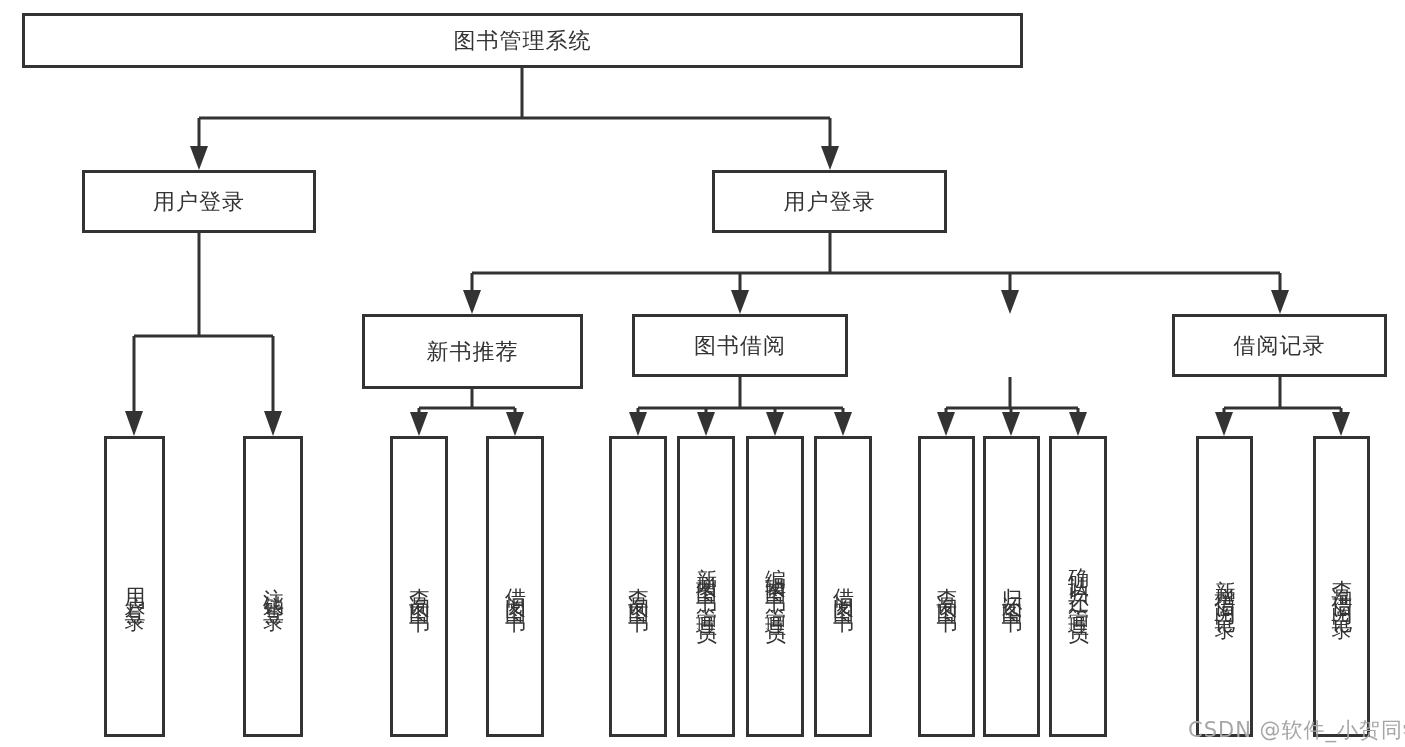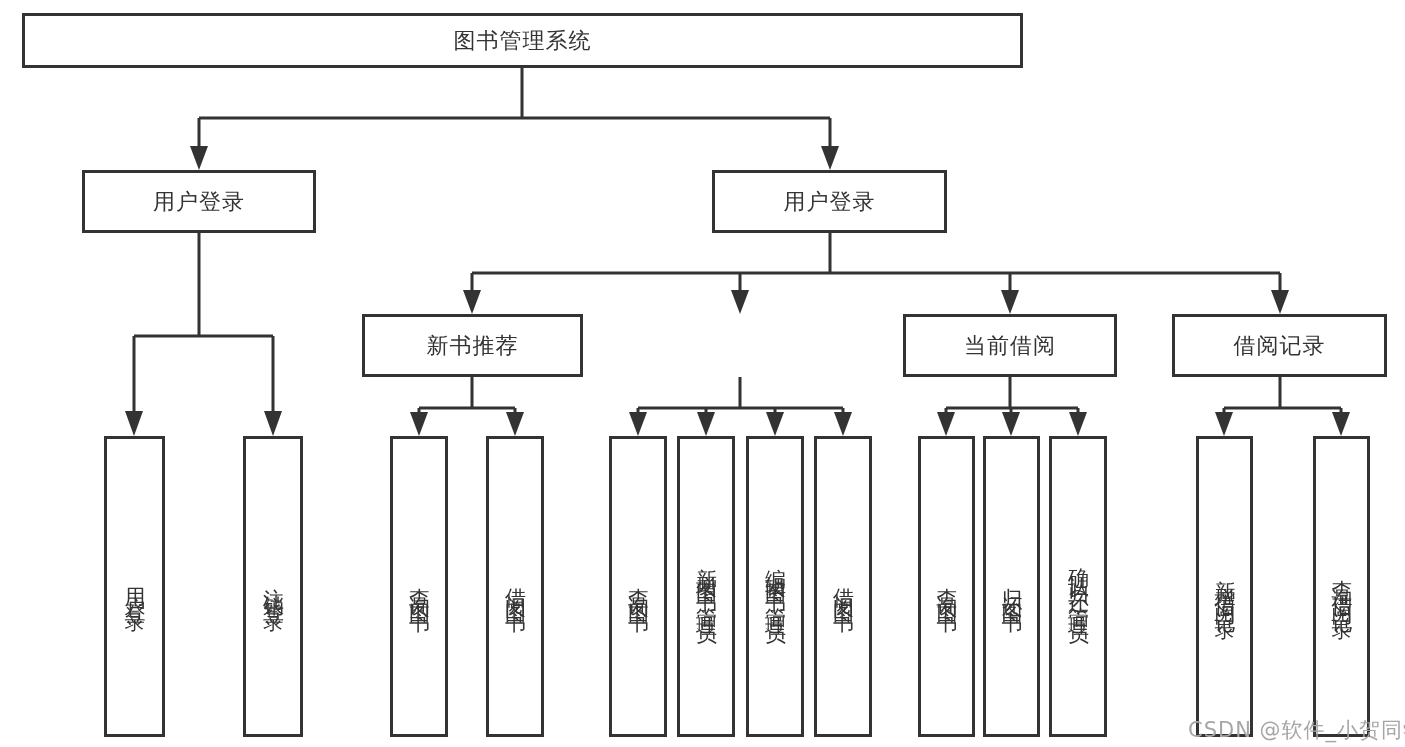--- a/index.html
+++ b/index.html
@@ -88,25 +88,25 @@
     <span class="lbl">图书管理系统</span>
   </div>
 
   <div class="box" style="left:82px;top:170px;width:234px;height:63px">
     <span class="lbl">用户登录</span>
   </div>
   <div class="box" style="left:712px;top:170px;width:235px;height:63px">
     <span class="lbl">用户登录</span>
   </div>
 
-  <div class="box" style="left:362px;top:314px;width:221px;height:63px">
+  <div class="box" style="left:362px;top:314px;width:221px;height:75px">
     <span class="lbl">新书推荐</span>
   </div>
-  <div class="box" style="left:903px;top:314px;width:214px;height:63px">
-    <span class="lbl">当前借阅</span>
+  <div class="box" style="left:632px;top:314px;width:216px;height:63px">
+    <span class="lbl">图书借阅</span>
   </div>
   <div class="box" style="left:1172px;top:314px;width:215px;height:63px">
     <span class="lbl">借阅记录</span>
   </div>
 
   <div class="box vbox" style="left:104px;width:61px">
     <span class="vtext">用户登录</span>
   </div>
   <div class="box vbox" style="left:243px;width:60px">
     <span class="vtext">注销登录</span>

